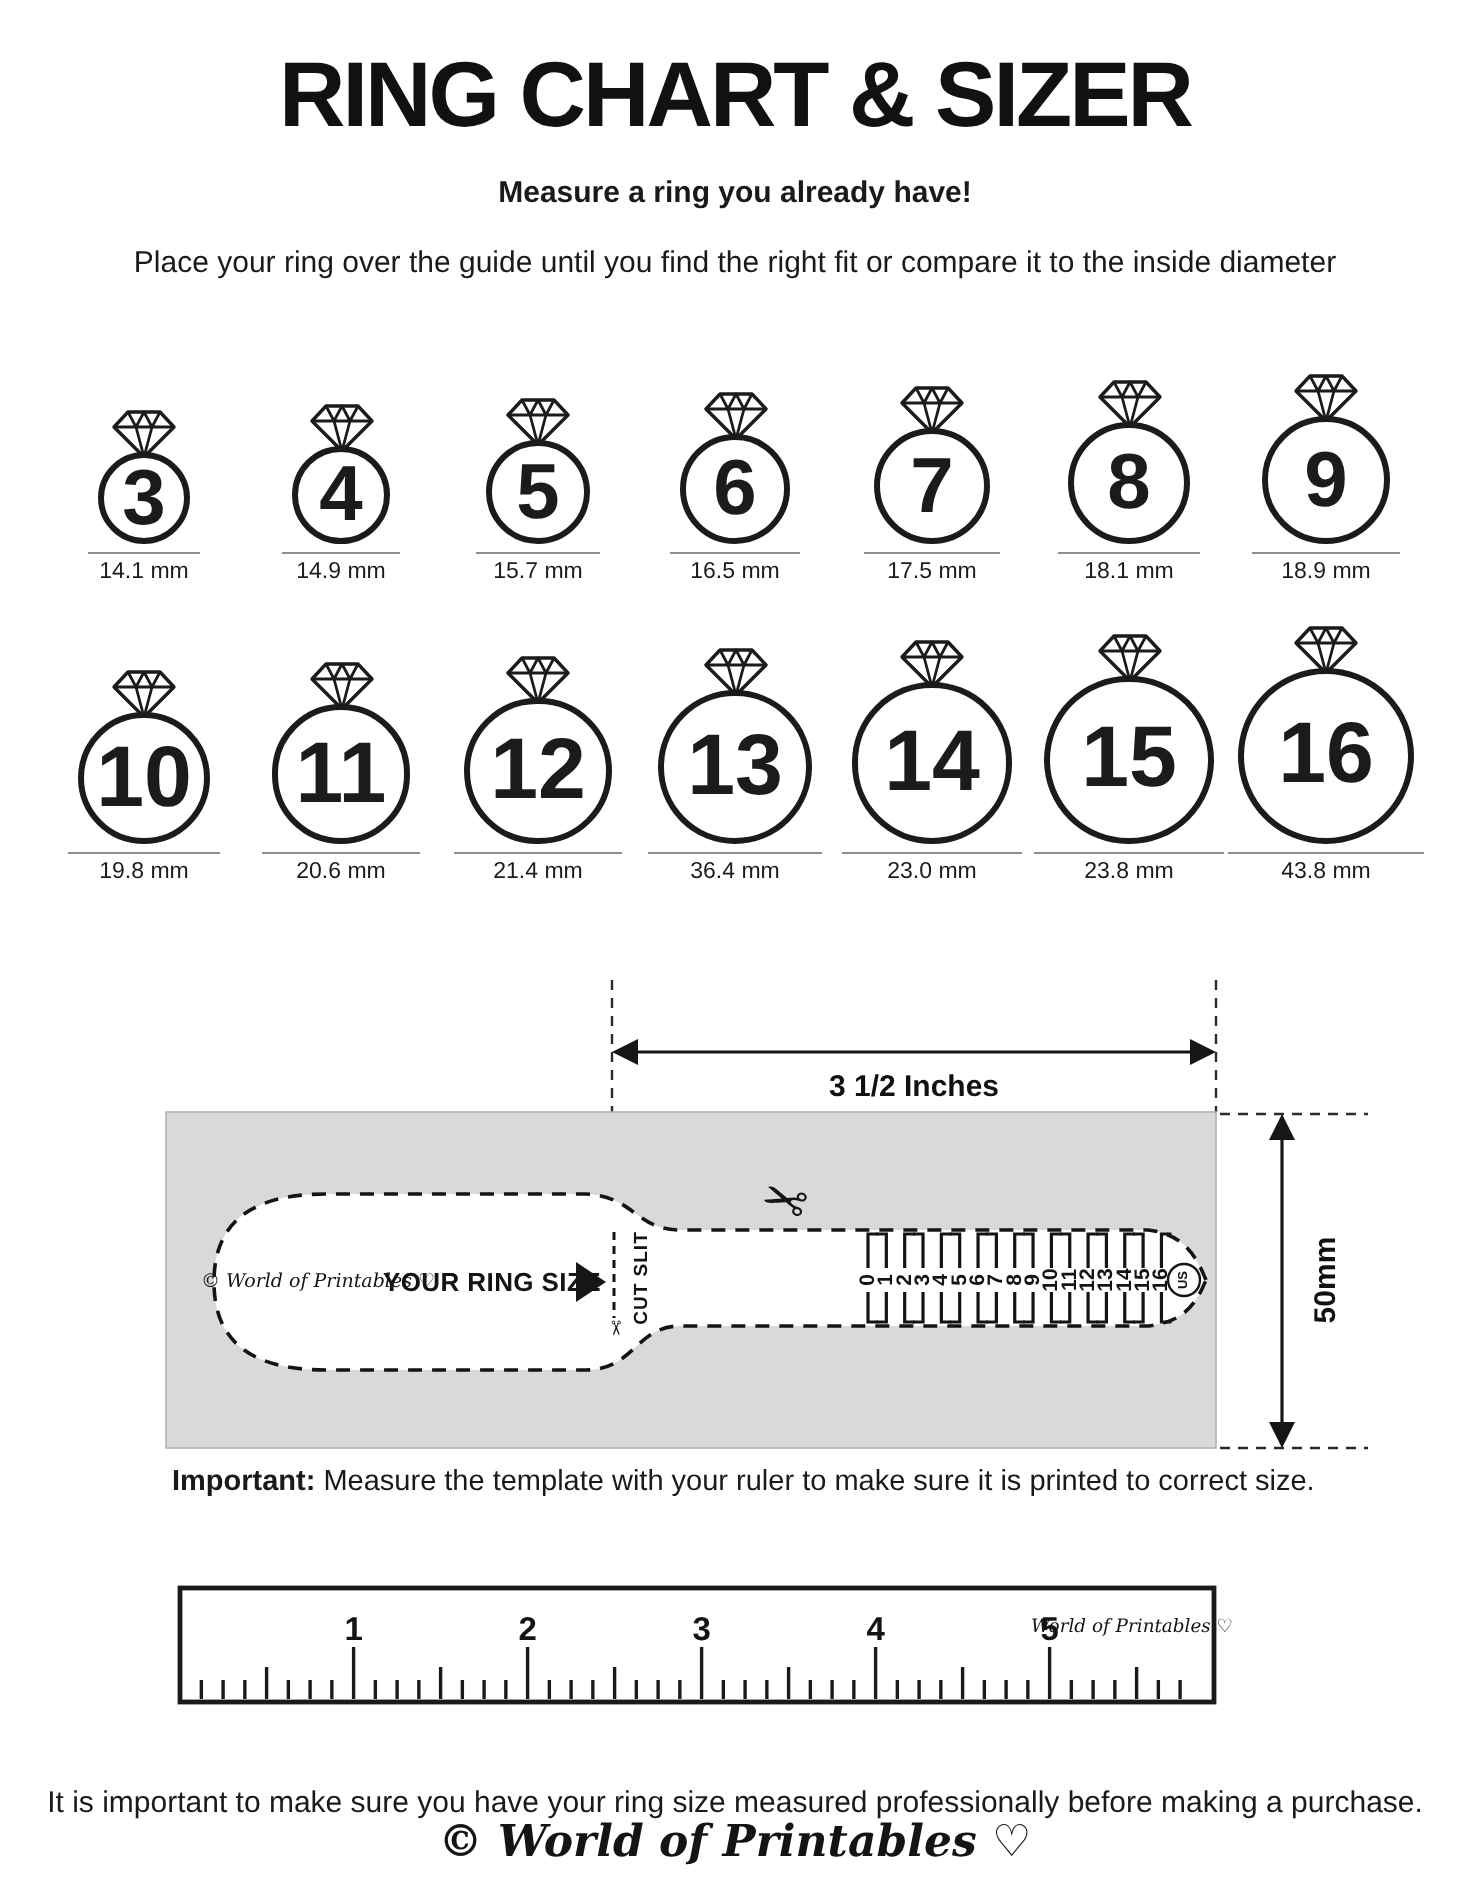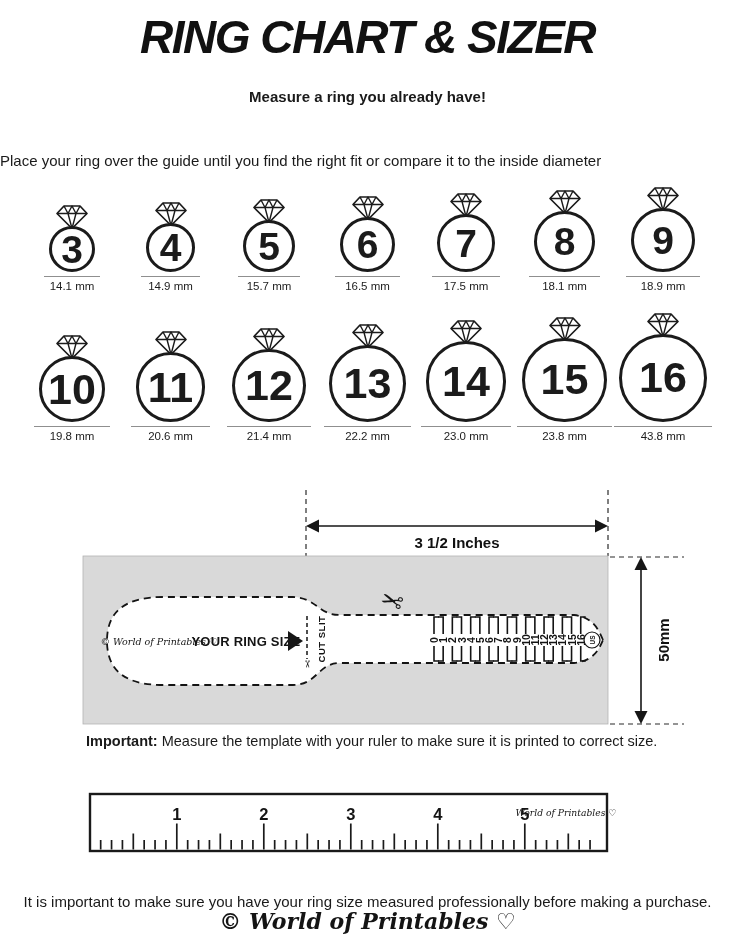--- a/index.html
+++ b/index.html
@@ -1,23 +1,23 @@
 <!DOCTYPE html>
 <html><head>
 <meta charset="utf-8">
 <style>
   html,body{margin:0;padding:0;background:#fff;}
   .page{position:relative;width:735px;height:951px;background:#ffffff;overflow:hidden;
         font-family:"Liberation Sans",sans-serif;color:#1a1a1a;}
 
-  .page-title{position:absolute;top:10px;left:0;width:100%;margin:0;text-align:center;
-              font-size:46px;font-weight:700;letter-spacing:-1.5px;color:#111;font-style:italic;}
+  .page-title{position:absolute;top:20px;left:0;width:100%;margin:0;text-align:center;
+              font-size:46px;font-weight:700;letter-spacing:-1.5px;color:#111;}
   .sub-bold{position:absolute;top:88px;left:0;width:100%;text-align:center;
             font-size:15px;font-weight:700;}
-  .sub{position:absolute;top:123px;left:0;width:100%;font-size:15px;margin-top:29px;}
+  .sub{position:absolute;top:123px;left:0;width:100%;text-align:center;font-size:15px;}
 
   .ring-row{position:absolute;left:24px;right:24px;display:flex;
             justify-content:space-between;align-items:flex-end;}
   .row-1{top:176px;height:116px;}
   .row-2{top:306px;height:136px;}
   .ring-cell{width:96px;display:flex;flex-direction:column;align-items:center;}
   .ring-circle{box-sizing:border-box;border:3px solid #1b1b1b;border-radius:50%;
                display:flex;align-items:center;justify-content:center;margin-top:-4px;
                background:#fff;}
   .ring-num{font-weight:700;color:#1b1b1b;line-height:1;}
@@ -200,21 +200,21 @@
 
       <div class="ring-cell">
         <svg class="diamond" width="36" height="26" viewBox="0 0 36 26">
           <path d="M3 9.5 L10 2 L26 2 L33 9.5 L18 24.5 Z" fill="none" stroke="#1b1b1b" stroke-width="1.7" stroke-linejoin="round"></path>
           <path d="M3 9.5 H33 M10 2 L14 9.5 L18 2 L22 9.5 L26 2 M14 9.5 L18 24.5 L22 9.5" fill="none" stroke="#1b1b1b" stroke-width="1.4" stroke-linejoin="round"></path>
         </svg>
         <div class="ring-circle" style="height: 77.1px; width: 77.1px; border-width: 3.8px;">
           <span class="ring-num" style="font-size: 43px;">13</span>
         </div>
         <div class="ring-underline" style="width: 87.1px;"></div>
-        <div class="ring-mm">22.2 mm</div>
+        <div class="ring-mm">36.4 mm</div>
       </div>
 
       <div class="ring-cell">
         <svg class="diamond" width="36" height="26" viewBox="0 0 36 26">
           <path d="M3 9.5 L10 2 L26 2 L33 9.5 L18 24.5 Z" fill="none" stroke="#1b1b1b" stroke-width="1.7" stroke-linejoin="round"></path>
           <path d="M3 9.5 H33 M10 2 L14 9.5 L18 2 L22 9.5 L26 2 M14 9.5 L18 24.5 L22 9.5" fill="none" stroke="#1b1b1b" stroke-width="1.4" stroke-linejoin="round"></path>
         </svg>
         <div class="ring-circle" style="height: 80.8px; width: 80.8px; border-width: 3.8px;">
           <span class="ring-num" style="font-size: 43px;">14</span>
         </div>

